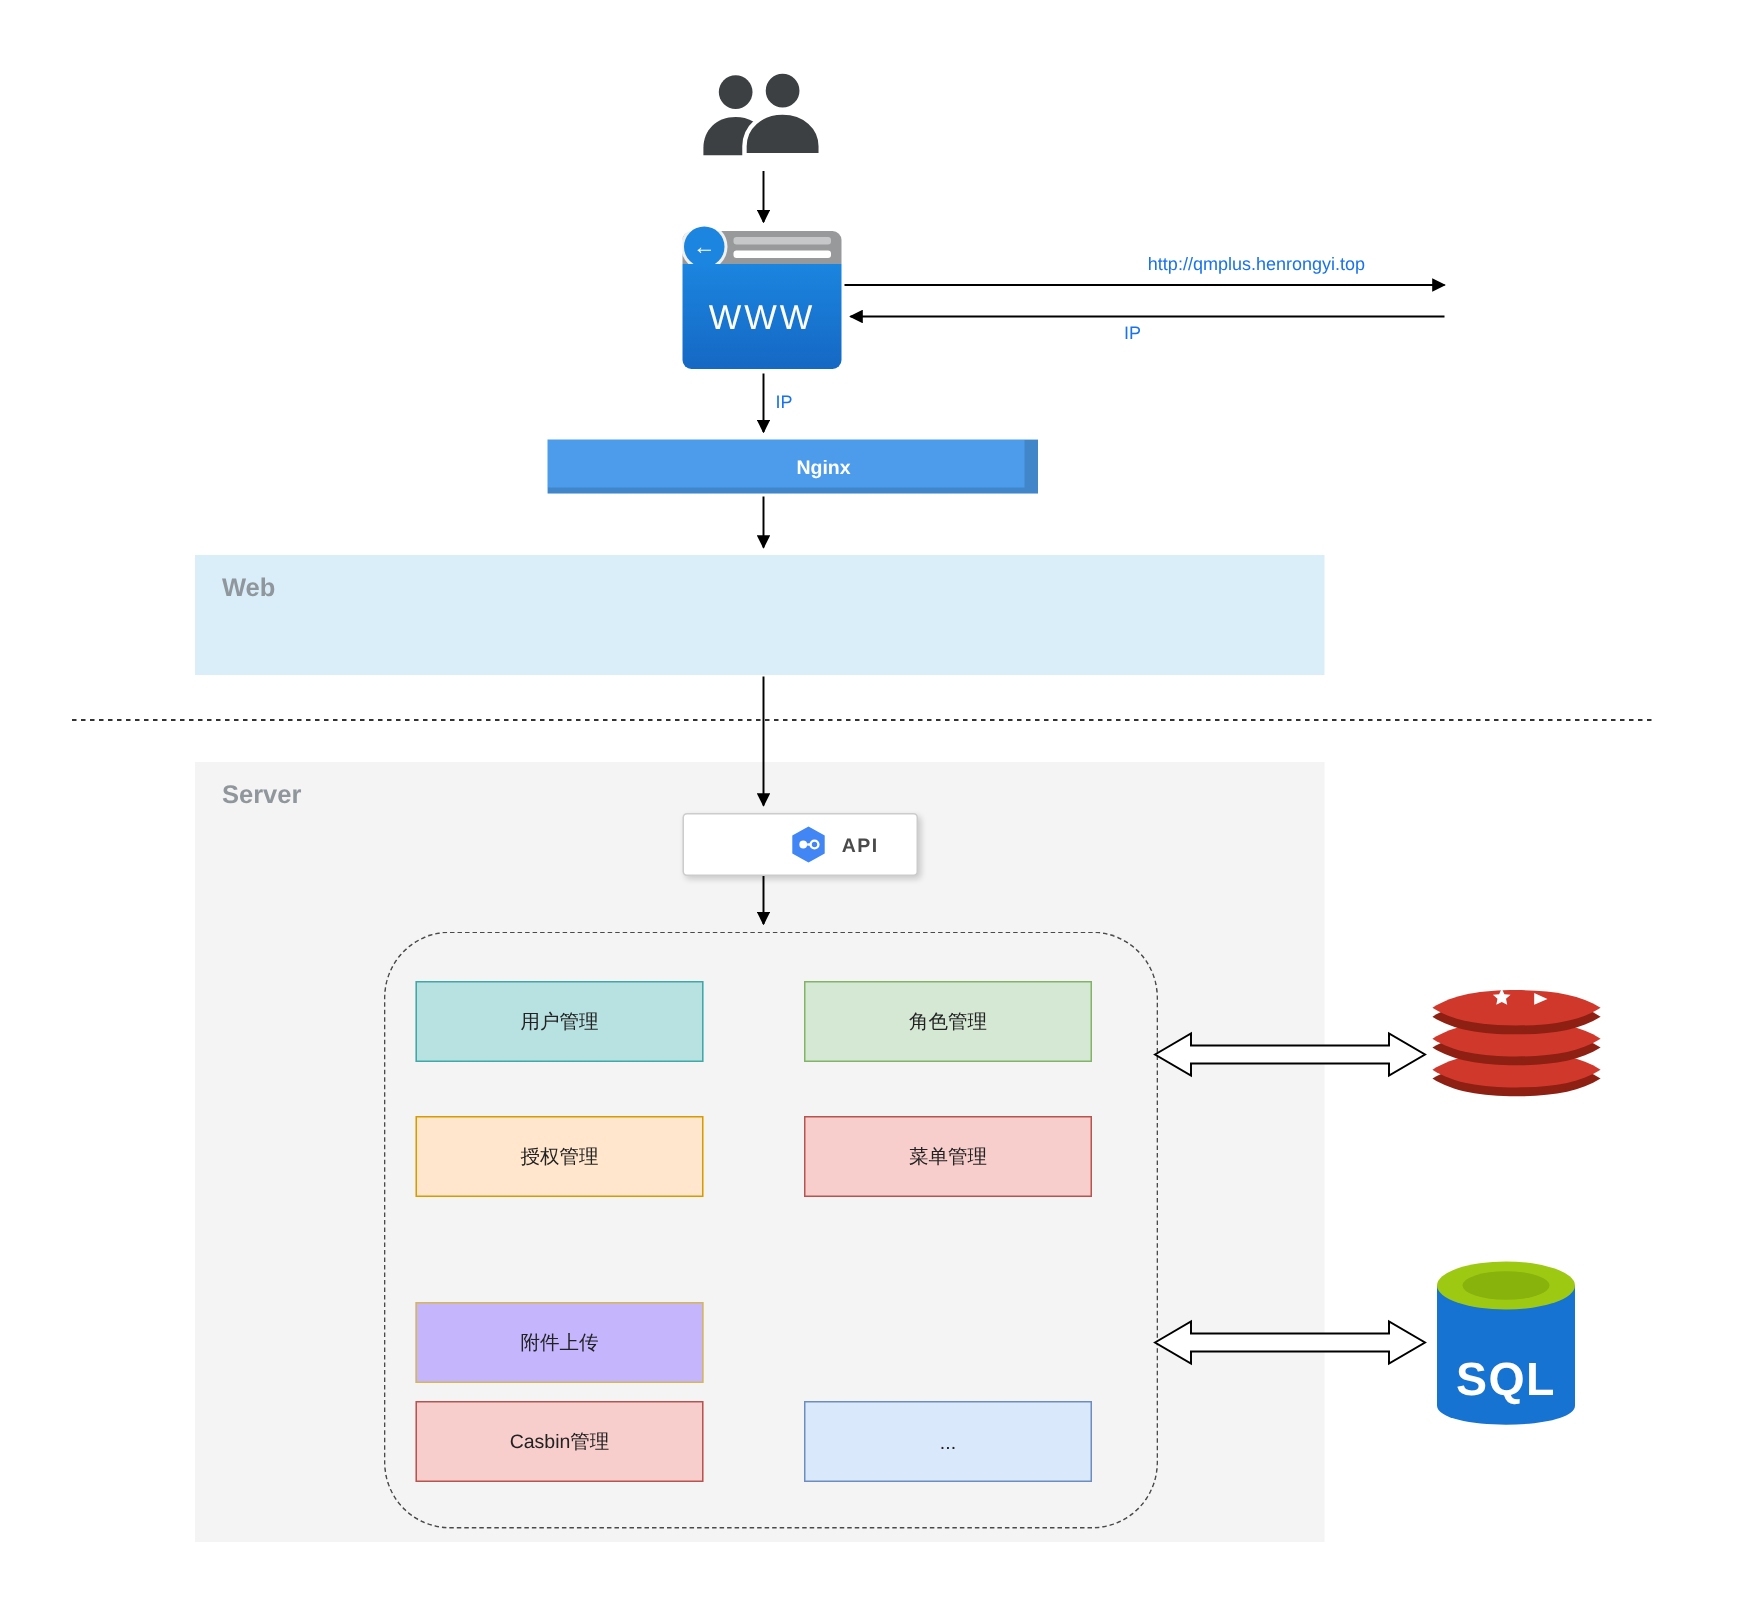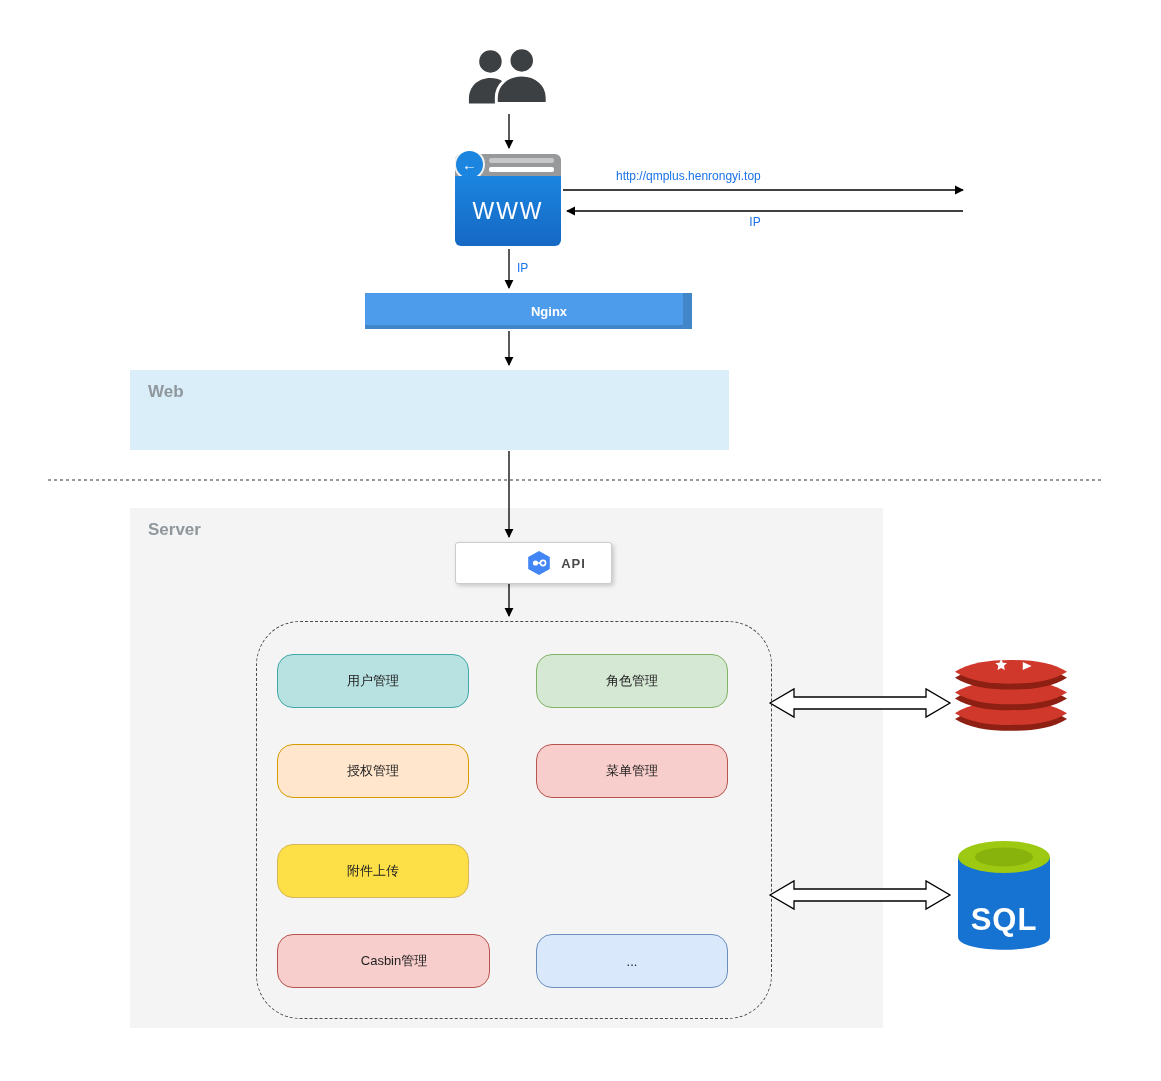--- a/index.html
+++ b/index.html
@@ -1,33 +1,33 @@
 <!DOCTYPE html>
 <html><head>
 <meta charset="utf-8">
 <style>
   body{margin:0;background:#fff;}
   .canvas{position:relative;width:1161px;height:1081px;background:#ffffff;
           font-family:"Liberation Sans","DejaVu Sans",sans-serif;overflow:hidden;}
 
   
   .zone{position:absolute;}
-  .web-zone{left:130px;top:370px;width:599px;height:80px;background:#daeefa;}
+  .web-zone{left:130px;top:370px;width:753px;height:80px;background:#daeefa;}
   .server-zone{left:130px;top:508px;width:753px;height:520px;background:#f4f4f4;}
   .zone-label{position:absolute;left:18px;top:12px;font-weight:bold;font-size:17px;color:#8f979c;}
 
   
   .dashed-box{position:absolute;left:256px;top:621px;width:514px;height:396px;
               border:1.6px dashed #4a4a4a;border-radius:44px;}
 
   
   .connector-layer{position:absolute;left:0;top:0;pointer-events:none;}
 
   
-  .module{position:absolute;width:190px;height:52px;border:1px solid #999;border-radius:16px;
+  .module{position:absolute;width:190px;height:52px;border:1px solid #999;border-radius:0;
           display:flex;align-items:center;justify-content:center;font-size:13px;color:#222;}
   .m0{left:277px;top:654px}.m1{left:536px;top:654px}
   .m2{left:277px;top:744px}.m3{left:536px;top:744px}
   .m4{left:277px;top:844px}.m5{left:536px;top:844px}
   .m6{left:277px;top:934px}.m7{left:536px;top:934px}
 
   
   .browser{position:absolute;left:455px;top:154px;width:106px;height:92px;}
   .browser-bar{position:absolute;top:0;left:0;right:0;height:22px;background:#98999b;border-radius:6px 6px 0 0;}
   .browser-stripe1{position:absolute;left:34px;right:7px;top:4px;height:5px;background:#c6c7c9;border-radius:2px;}
@@ -54,21 +54,21 @@
             display:flex;align-items:center;justify-content:center;gap:9px;padding-left:45px;}
   .api-label{font-size:13px;font-weight:bold;color:#4a4a4a;letter-spacing:1px;}
 
   
   .users{position:absolute;left:466px;top:46px;}
   .redis{position:absolute;left:952px;top:650px;}
   .sql{position:absolute;left:953px;top:833px;}
 
   
   .edge-label{position:absolute;font-size:12px;color:#1a73e8;}
-  .url-label{left:616px;top:169px;width:260px;text-align:left;}
+  .url-label{left:650px;top:169px;width:260px;text-align:right;}
   .ip1-label{left:700px;top:215px;width:110px;text-align:center;}
   .ip2-label{left:517px;top:261px;}
 </style>
 </head>
 <body>
 
 <div class="canvas">
 
   <div class="zone web-zone">
     <span class="zone-label">Web</span>
@@ -159,24 +159,24 @@
     </div>
   <div class="module m1" style="background: rgb(213, 232, 212); border-color: rgb(130, 179, 102);">
       <span>角色管理</span>
     </div>
   <div class="module m3" style="background: rgb(248, 206, 204); border-color: rgb(184, 84, 80);">
       <span>菜单管理</span>
     </div>
   <div class="module m2" style="background: rgb(255, 230, 204); border-color: rgb(215, 155, 0);">
       <span>授权管理</span>
     </div>
-  <div class="module m4" style="background: #fde047; border-color: rgb(214, 182, 86);">
+  <div class="module m4" style="background: #c4b5fd; border-color: rgb(214, 182, 86); margin-top: 24px;">
       <span>附件上传</span>
     </div>
-  <div class="module m6" style="background: rgb(248, 206, 204); border-color: rgb(184, 84, 80); padding-left: 21px;">
+  <div class="module m6" style="background: rgb(248, 206, 204); border-color: rgb(184, 84, 80);">
       <span>Casbin管理</span>
     </div>
   <div class="module m7" style="background: rgb(218, 232, 252); border-color: rgb(108, 142, 191);">
       <span>...</span>
     </div>
 
   <div class="edge-label url-label">http://qmplus.henrongyi.top</div>
   <div class="edge-label ip1-label">IP</div>
   <div class="edge-label ip2-label">IP</div>
 

